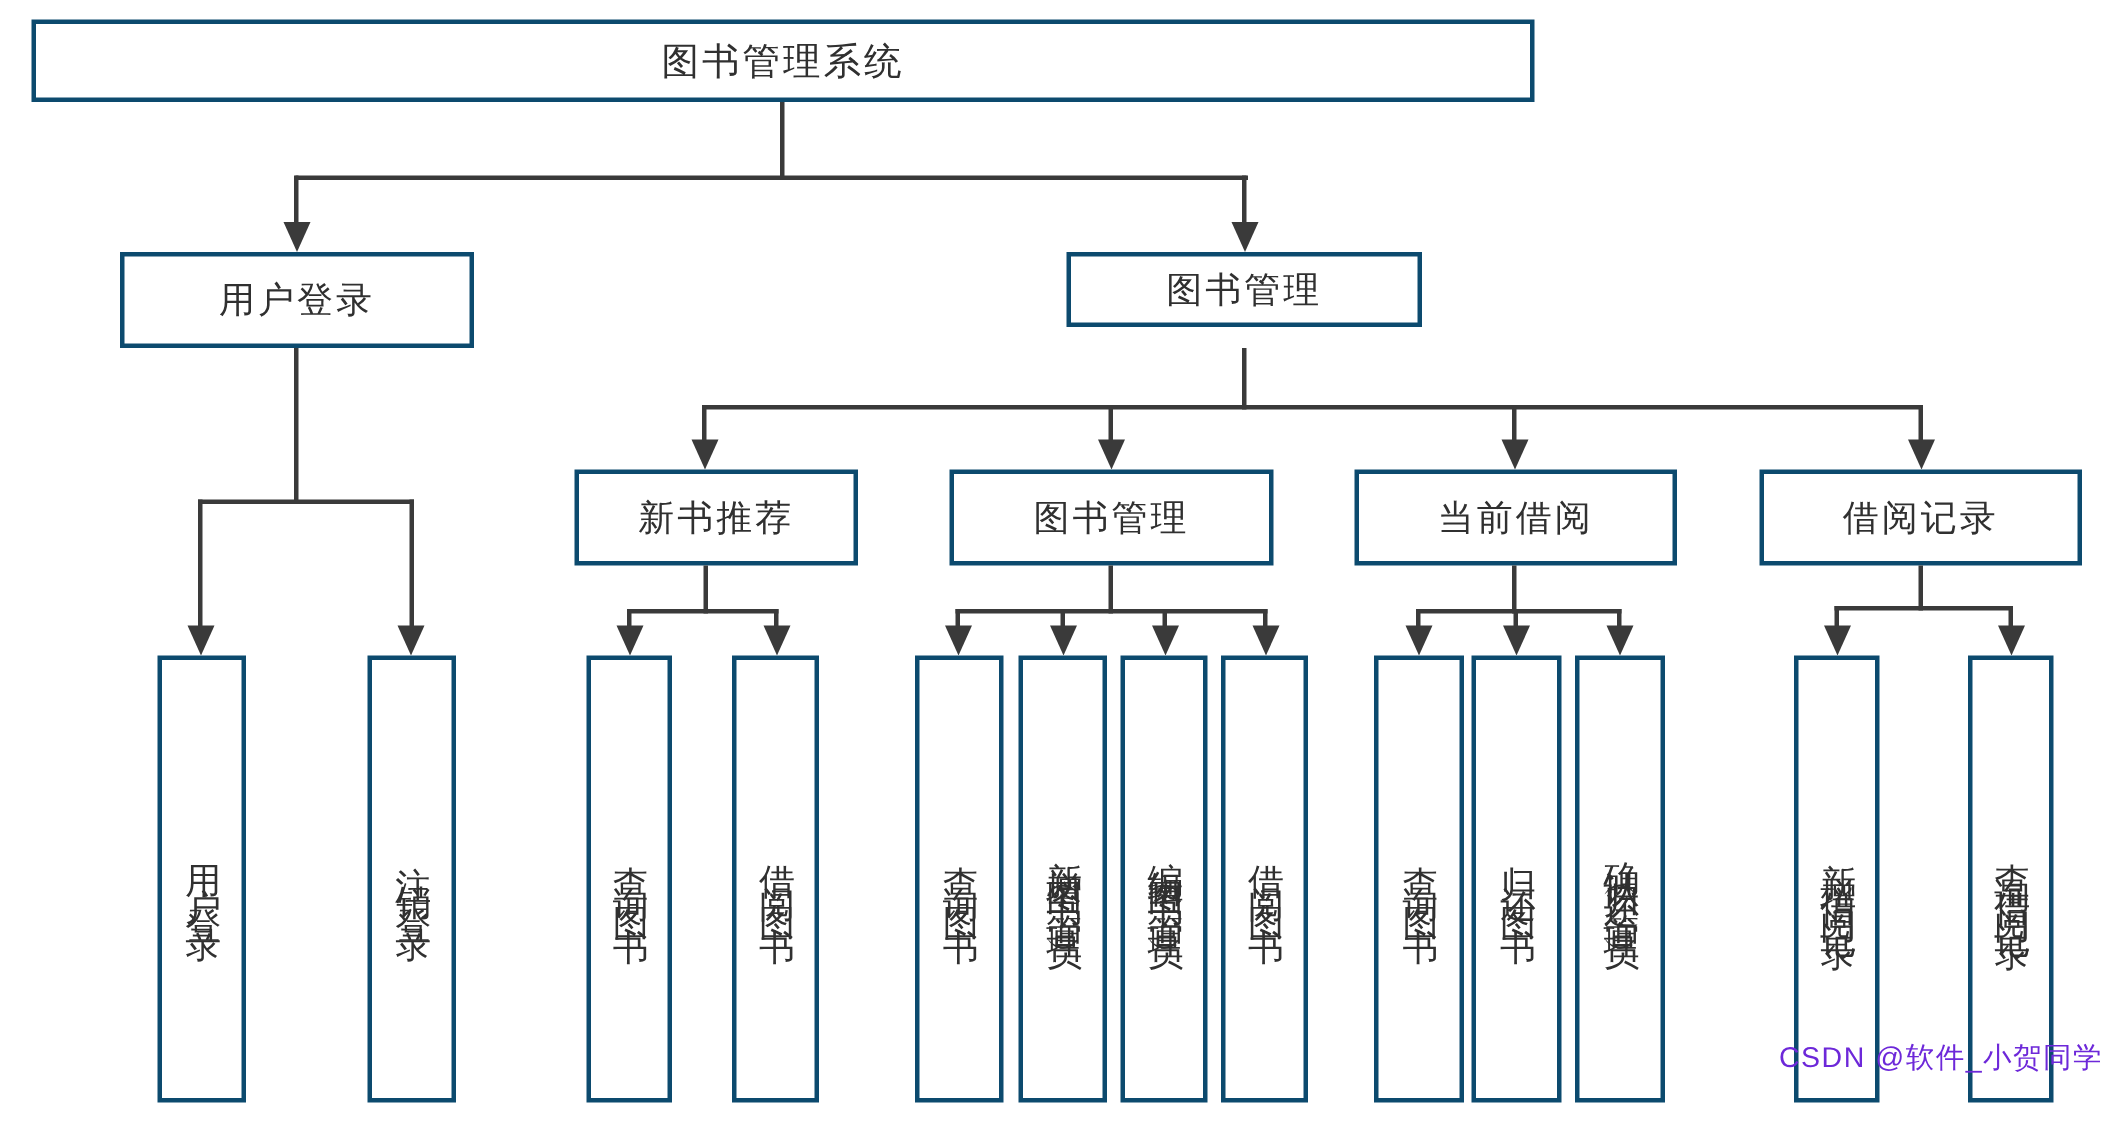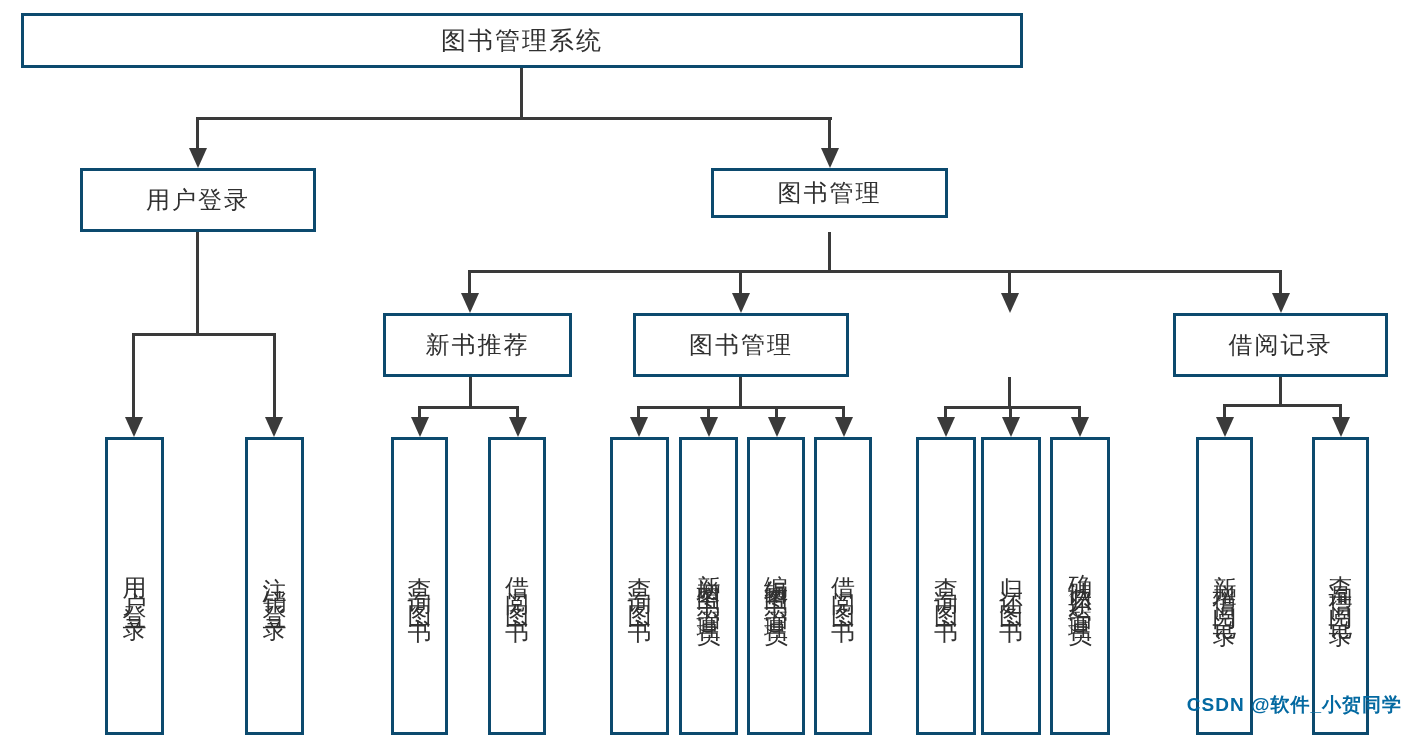--- a/index.html
+++ b/index.html
@@ -28,21 +28,21 @@
 
   .vline { position:absolute; width:3px; background:#3a3a3a; }
   .hline { position:absolute; height:3px; background:#3a3a3a; }
   .ahead {
     position:absolute; width:0; height:0;
     border-left:9px solid transparent; border-right:9px solid transparent;
     border-top:20px solid #3a3a3a;
   }
   .watermark {
     position:absolute; top:692px; right:3px;
-    font-size:19px; color:#0369a1; letter-spacing:1px; white-space:nowrap;font-weight:bold;
+    font-size:19px; color:#6d28d9; letter-spacing:1px; white-space:nowrap;
   }
 </style>
 </head>
 <body>
 
 <div id="canvas">
 
   <div class="node root" style="left:21px; top:13px; width:1002px; height:55px;">
     <span class="hlbl">图书管理系统</span>
   </div>
@@ -77,20 +77,23 @@
   <div class="vline" style="left:1008px; top:270px; height:24px;"></div>
   <div class="ahead" style="left:1001px; top:293px;"></div>
   <div class="vline" style="left:1279px; top:270px; height:24px;"></div>
   <div class="ahead" style="left:1272px; top:293px;"></div>
 
   <div class="node" style="left:363px; top:313px; width:189px; height:64px;margin-left:20px;">
     <span class="hlbl">新书推荐</span>
   </div>
   <div class="node" style="left:633px; top:313px; width:216px; height:64px;">
     <span class="hlbl">图书管理</span>
+  </div>
+  <div class="node" style="left:903px; top:313px; width:215px; height:64px;">
+    <span class="hlbl">当前借阅</span>
   </div>
   <div class="node" style="left:1173px; top:313px; width:215px; height:64px;">
     <span class="hlbl">借阅记录</span>
   </div>
 
   <div class="vline" style="left:469px; top:377px; height:32px;"></div>
   <div class="hline" style="left:418px; top:406px; width:101px;"></div>
   <div class="vline" style="left:418px; top:406px; height:13px;"></div>
   <div class="ahead" style="left:411px; top:417px;"></div>
   <div class="vline" style="left:516px; top:406px; height:13px;"></div>

